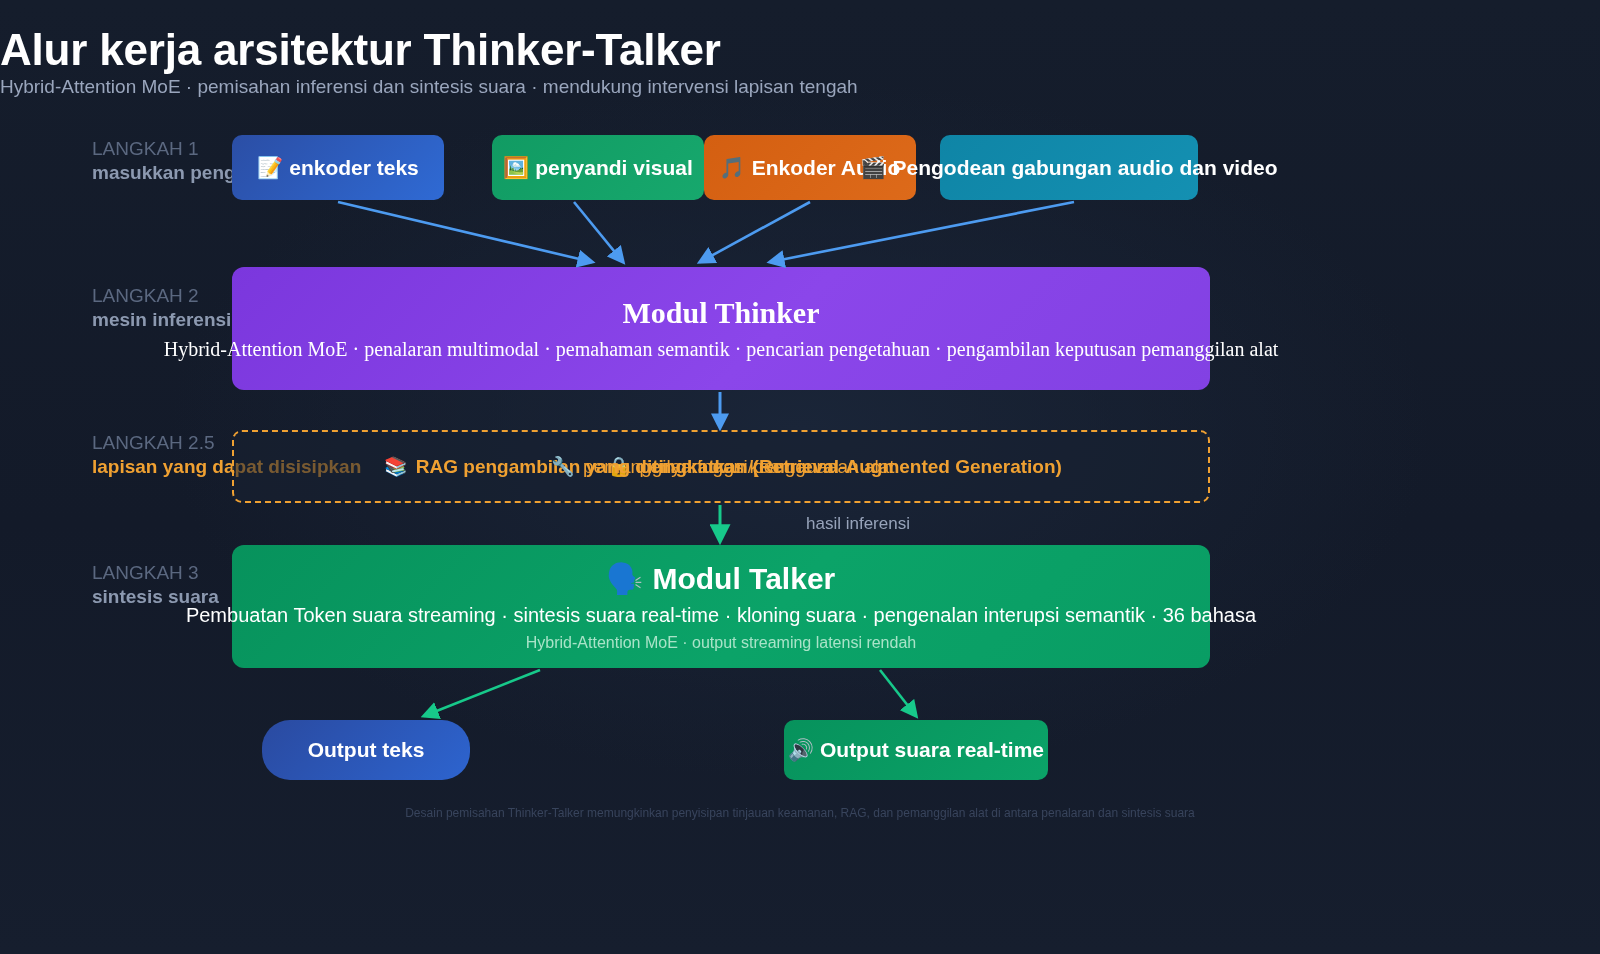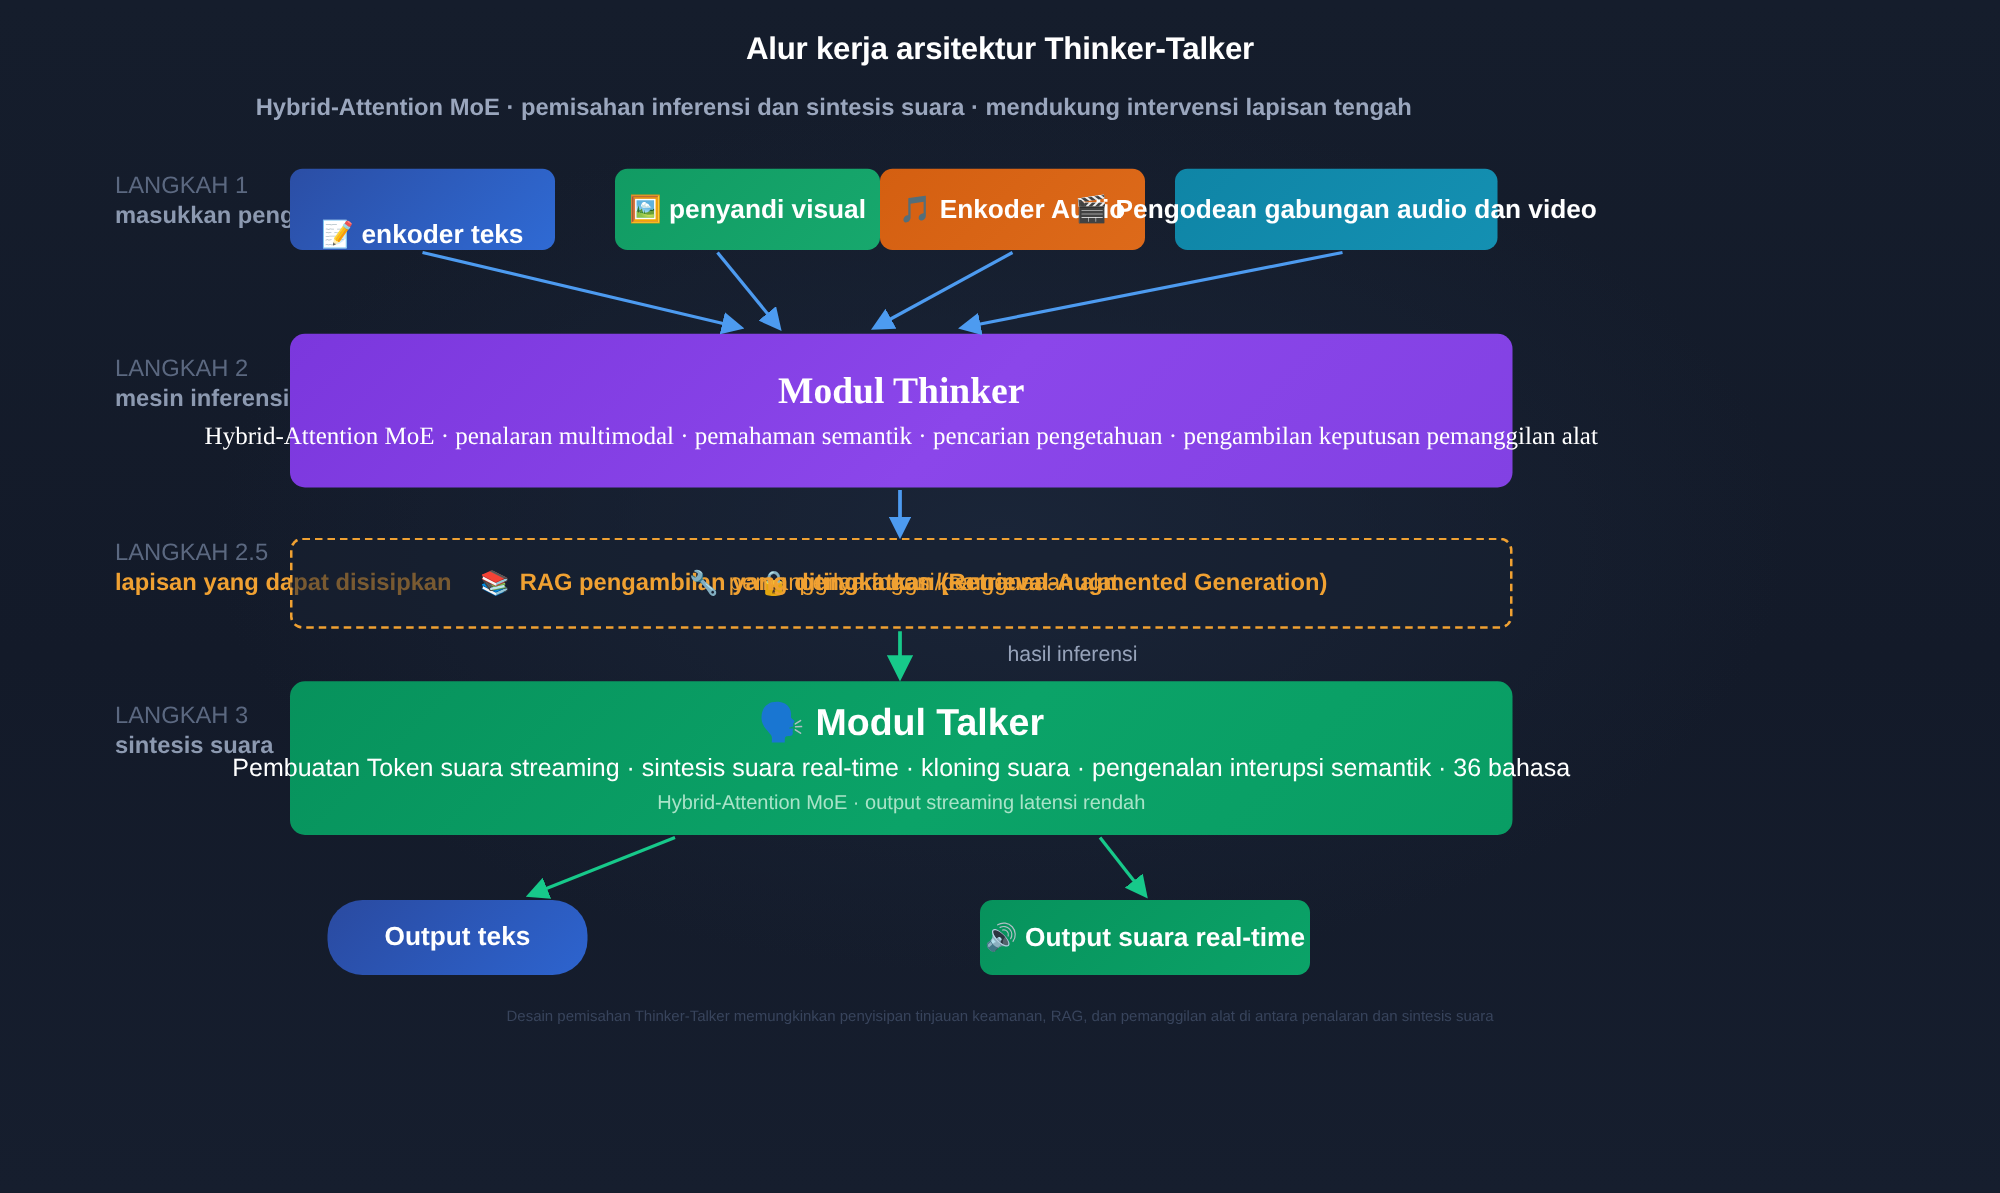--- a/index.html
+++ b/index.html
@@ -19,28 +19,26 @@
   #svg-arrows {
     position: absolute; left: 0; top: 0;
     width: 1600px; height: 954px;
     pointer-events: none;
     z-index: 5;
   }
 
   
   .title {
     position: absolute; left: 0; top: 25px; width: 1600px;
-    text-align: center;
-    font-size: 25px; font-weight: bold; color: #ffffff;
+    font-size: 44px; font-weight: bold; color: #ffffff;
     letter-spacing: -0.2px;
   }
   .subtitle {
     position: absolute; left: 0; top: 76px; width: 1334px;
-    text-align: center;
-    font-size: 19px; color: #9aa6bd; font-weight: bold;
+    font-size: 19px; color: #9aa6bd; font-weight: normal;
   }
   .footer {
     position: absolute; left: 0; top: 806px; width: 1600px;
     text-align: center;
     font-size: 12px; color: #38445c;
   }
 
   
   .step-label {
     position: absolute;
@@ -73,21 +71,21 @@
     font-weight: bold;
   }
   .node .emj { font-weight: normal; }
 
   
   .enc {
     top: 135px; height: 65px;
     font-size: 21px;
   }
   .enc .node-text { font-size: 21px; }
-  .enc-text   { left: 232px;  width: 212px; background: linear-gradient(135deg,#2b4ea5 0%,#2f6ad4 100%); align-items: flex-end; }
+  .enc-text   { left: 232px;  width: 212px; background: linear-gradient(135deg,#2b4ea5 0%,#2f6ad4 100%); }
   .enc-vision { left: 468px;  width: 212px; background: linear-gradient(135deg,#119b63 0%,#17a86d 100%); margin-left: 24px; }
   .enc-audio  { left: 704px;  width: 212px; background: linear-gradient(135deg,#d45f11 0%,#dd6a1a 100%); }
   .enc-av     { left: 940px;  width: 258px; background: linear-gradient(135deg,#0f85a6 0%,#1490b2 100%); }
   .enc .node-text { overflow: visible; }
 
   
   .module {
     left: 232px; width: 978px;
     flex-direction: column; align-items: center; justify-content: center;
     border-radius: 12px;

